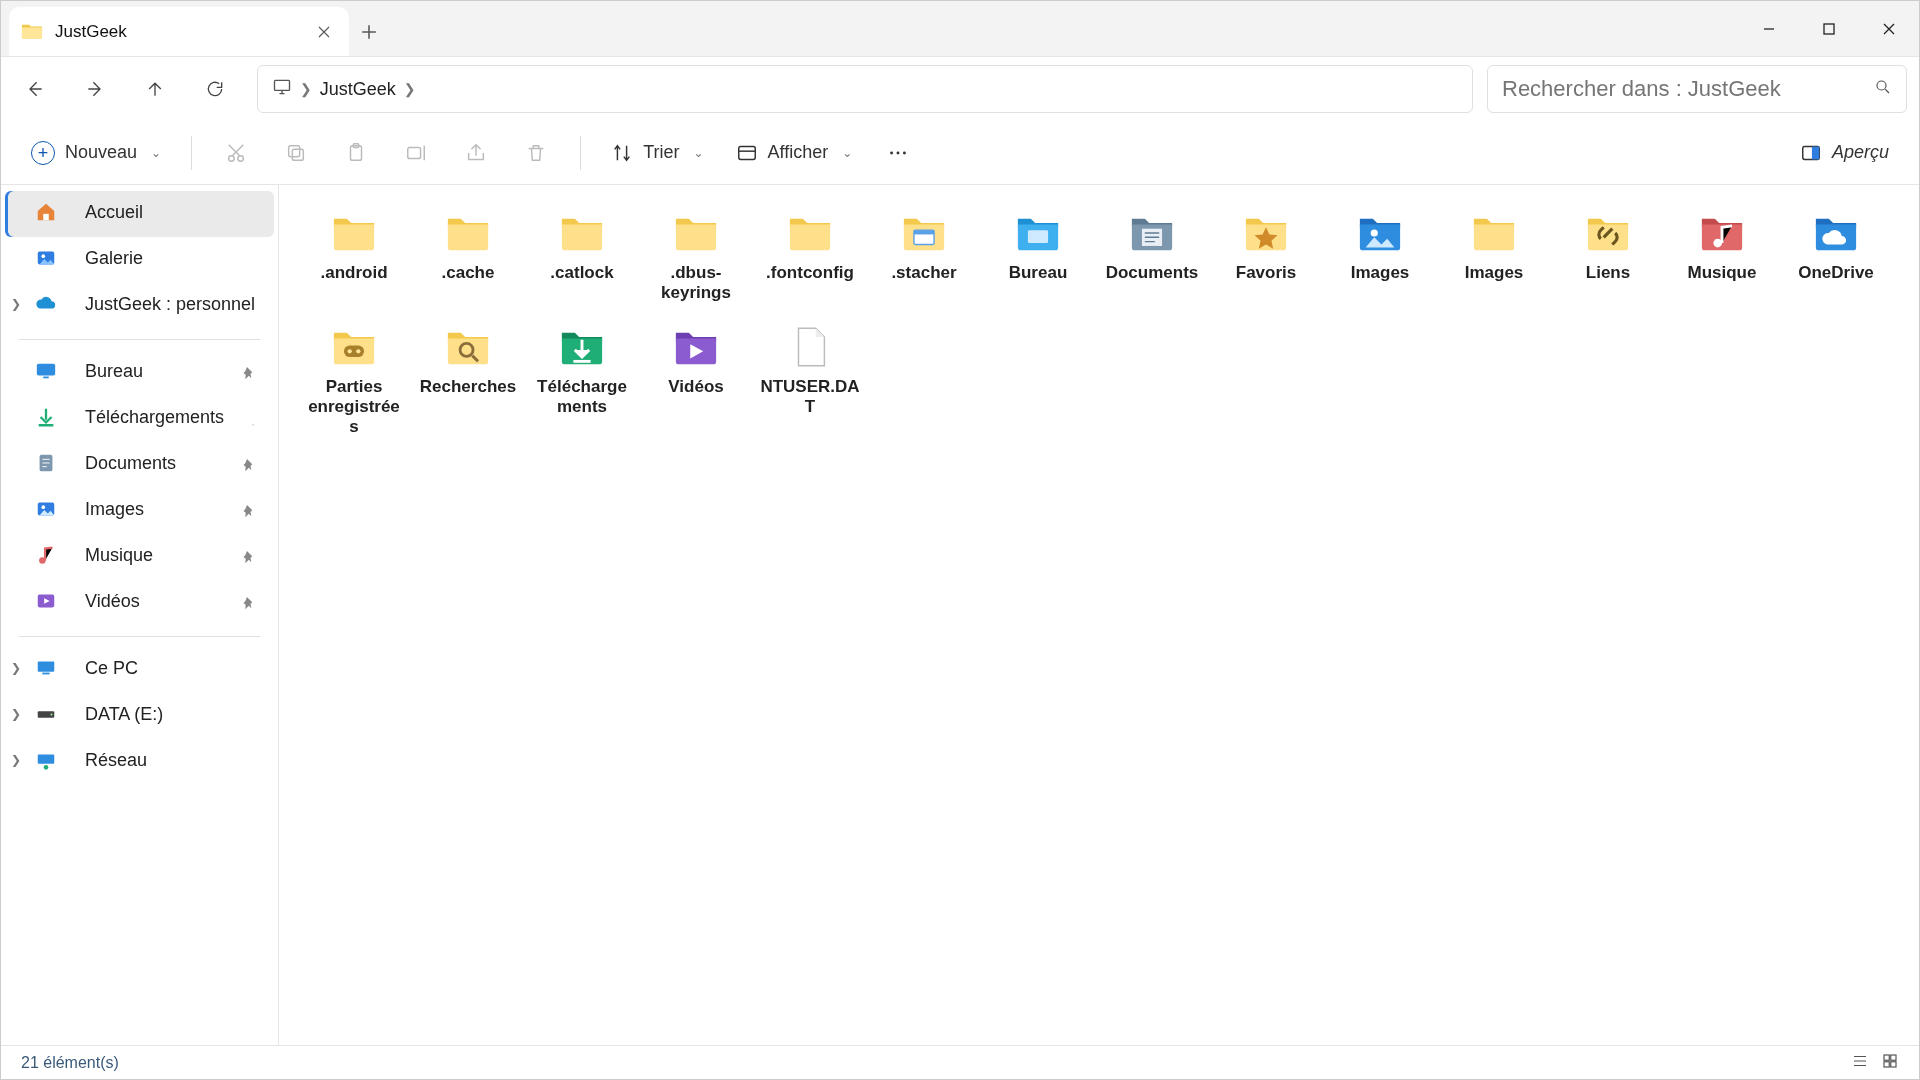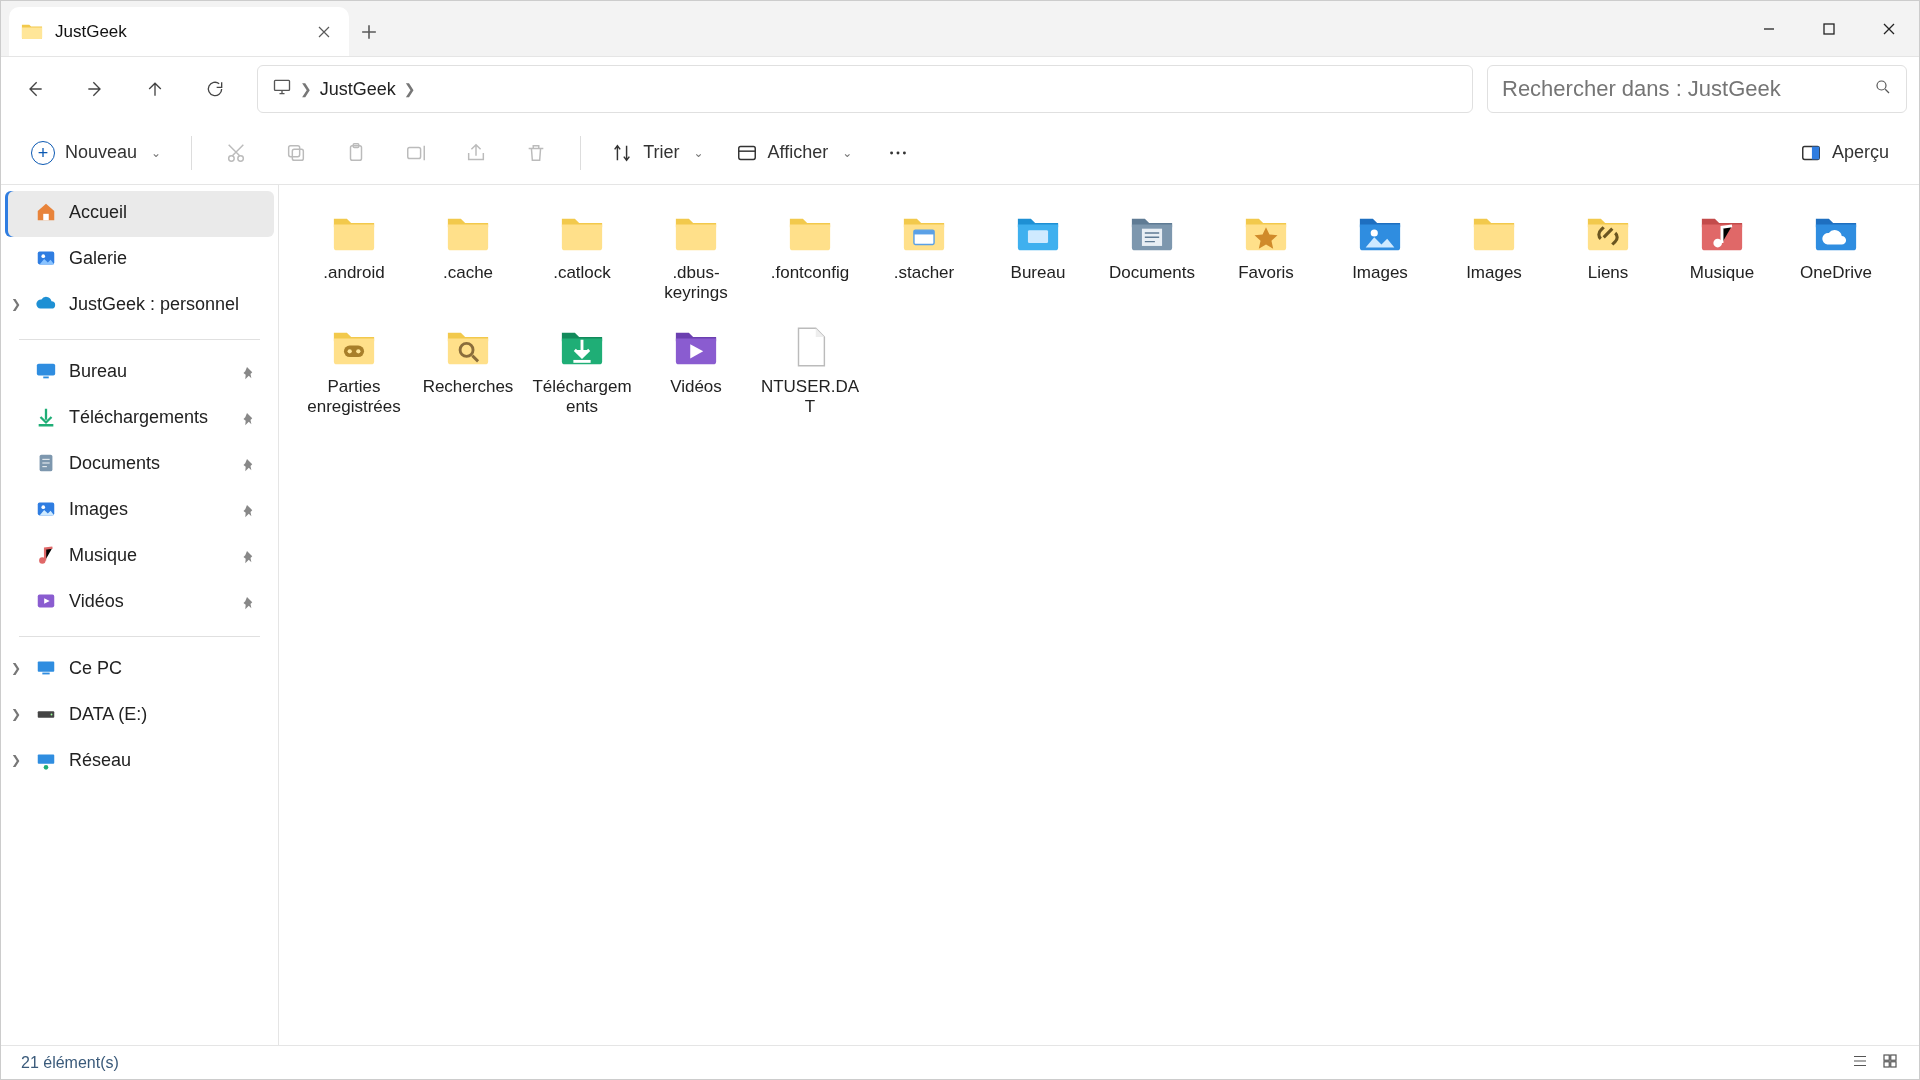--- a/index.html
+++ b/index.html
@@ -28,37 +28,37 @@
 .searchbox input{ border:none; outline:none; flex:1; font-size:22px; color:#333; background:transparent;}
 .searchbox svg{width:18px;height:18px;color:#555;}
 
 
 .toolbar{ height:64px; border-bottom:1px solid #e5e5e5; display:flex; align-items:center; padding:0 18px; gap:8px;}
 .tbtn{ height:44px; display:flex; align-items:center; gap:10px; padding:0 12px; border-radius:6px; color:#333; font-size:18px;}
 .tbtn.icononly{padding:0; width:52px; justify-content:center;}
 .tbtn.disabled{color:#bbb;}
 .tbtn svg{width:22px;height:22px;}
 .tdivider{width:1px;height:34px;background:#ddd;margin:0 10px;}
-.tright{margin-left:auto;}
+.tright{margin-left:auto;font-style:italic;}
 .pluscircle{width:24px;height:24px;border:1.5px solid #0c59b3;border-radius:50%;display:flex;align-items:center;justify-content:center;color:#0c59b3;font-size:18px;line-height:1;}
 .chev-sm{color:#777;font-size:12px;margin-left:4px;}
 
 
 .main{flex:1;display:flex;min-height:0;}
 .sidebar{ width:278px; border-right:1px solid #e5e5e5; padding:6px 4px; overflow:auto;}
 .sec-divider{height:1px;background:#e0e0e0;margin:10px 14px;}
-.srow{ display:flex; align-items:center; gap:12px; height:46px; padding:0 10px 4px 30px; border-radius:6px; font-size:18px; color:#222; position:relative;}
+.srow{ display:flex; align-items:center; gap:28px; height:46px; padding:0 10px 4px 30px; border-radius:6px; font-size:18px; color:#222; position:relative;}
 .srow .expander{position:absolute;left:6px;color:#777;font-size:12px;}
 .srow.sel{background:#eaeaea; border-radius:6px; box-shadow:inset 3px 0 0 #2f7de1;}
 .srow .pin{margin-left:auto;color:#888;margin-right:10px;width:14px;height:14px;}
 .srow .ico{width:22px;height:22px;flex-shrink:0;}
 
 .content{flex:1;overflow:auto;padding:18px 6px 0 18px;}
 .grid{display:flex;flex-wrap:wrap;gap:0;}
-.item{ width:114px; display:flex; flex-direction:column; align-items:center; text-align:center; padding:6px 0 14px 0; font-size:17px; color:#222; line-height:20px;}
+.item{ width:114px; display:flex; flex-direction:column; align-items:center; text-align:center; padding:6px 0 14px 0; font-size:17px; color:#222; line-height:20px;font-weight:bold;}
 .item .thumb{width:62px;height:48px;margin-bottom:6px;display:flex;align-items:center;justify-content:center;}
 .item .label{word-break:break-word;max-width:100px;}
 
 
 .status{height:34px;border-top:1px solid #e5e5e5;display:flex;align-items:center;padding:0 20px;font-size:16px;color:#336; color:#3a5a7a;}
 .status .right{margin-left:auto;display:flex;gap:12px;color:#555;}
 .status .right svg{width:18px;height:18px;}
 </style>
 </head>
 <body>

